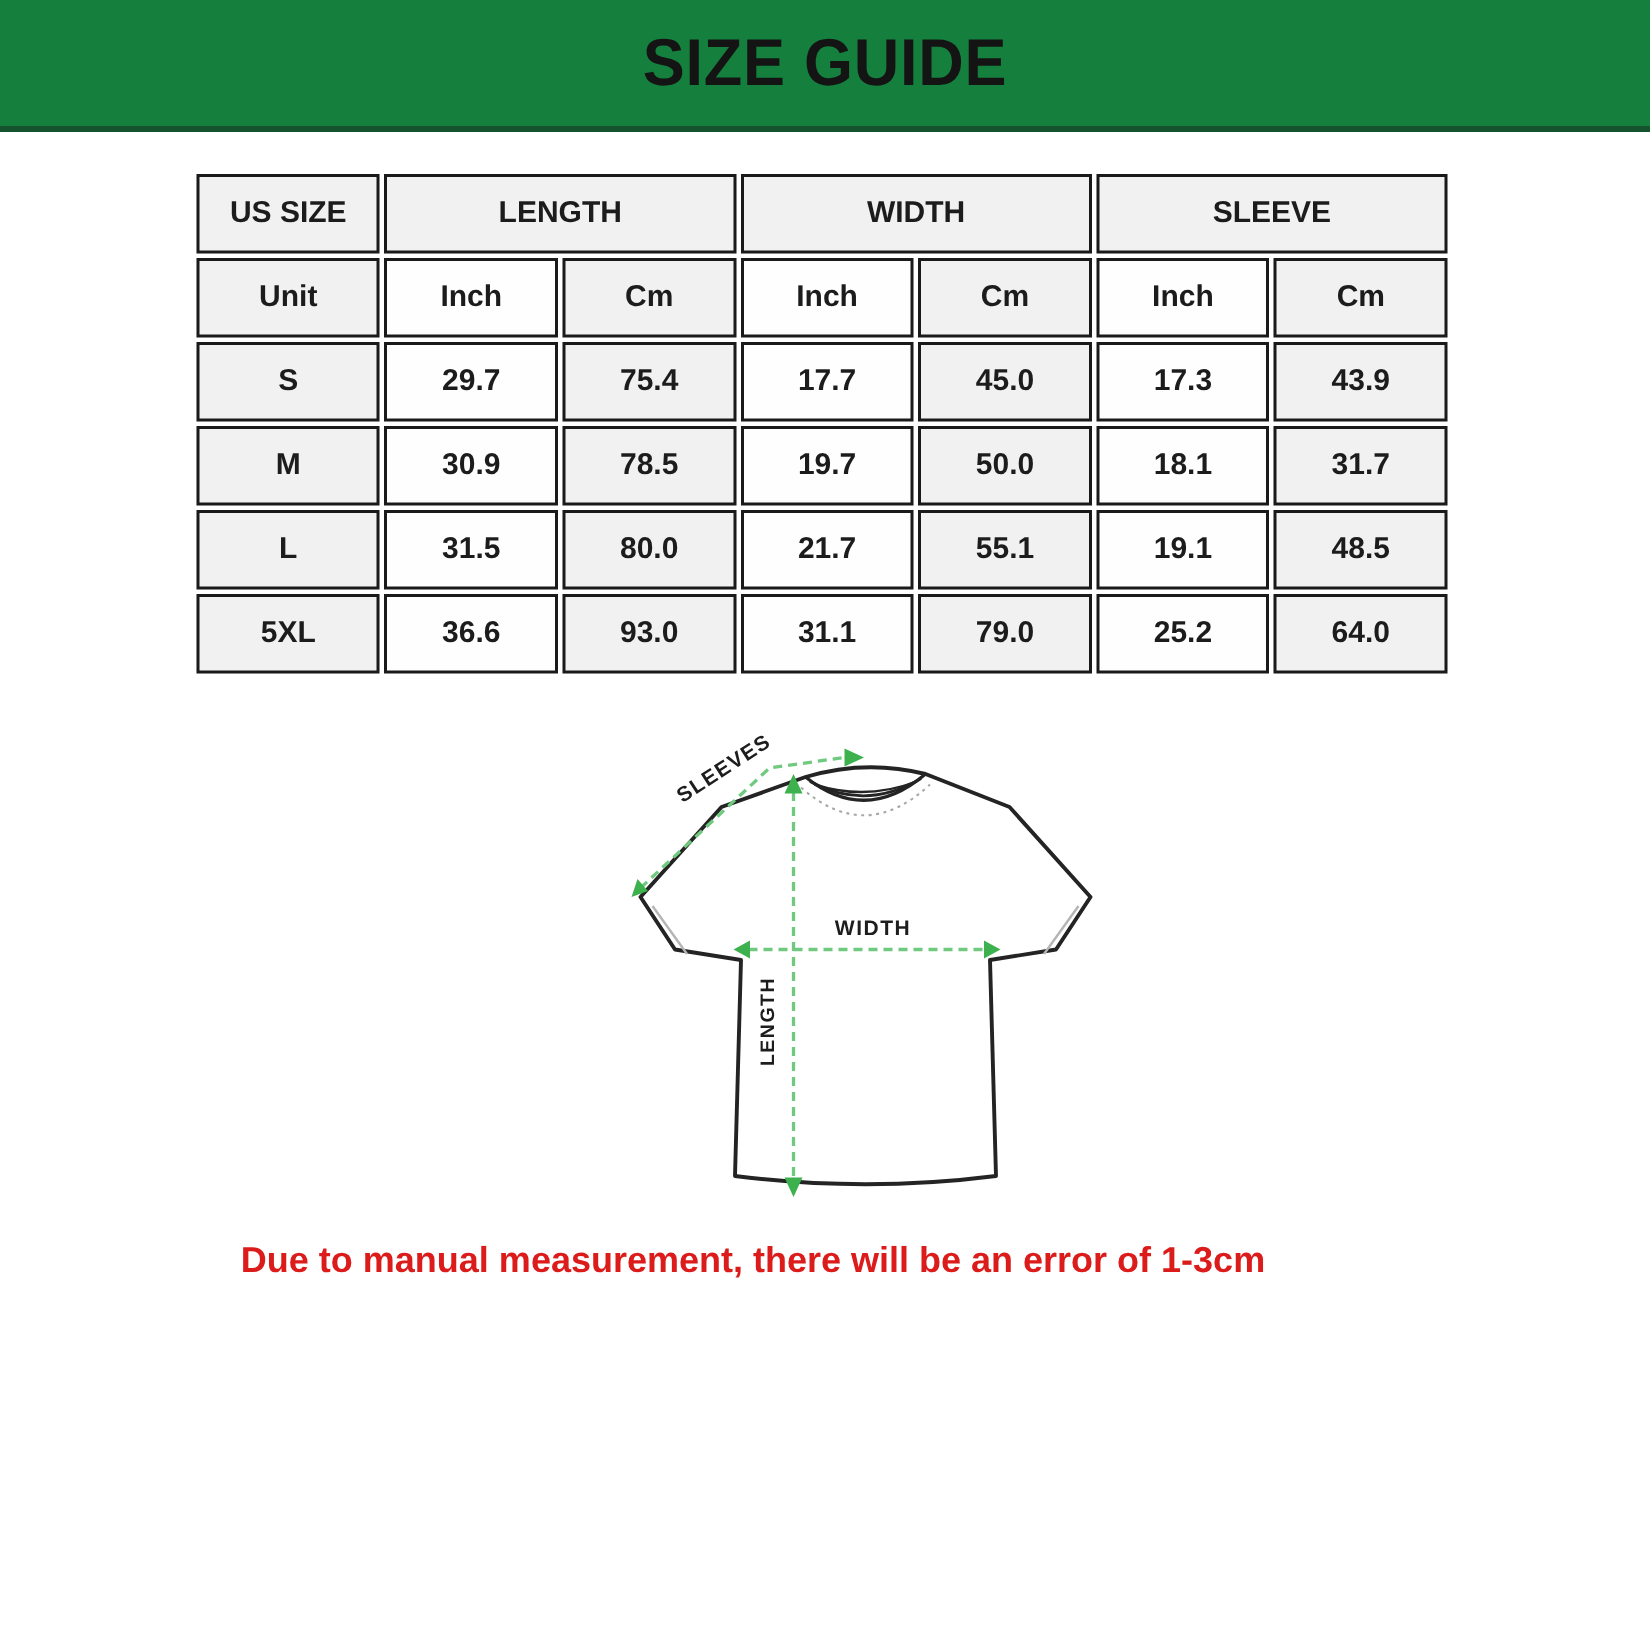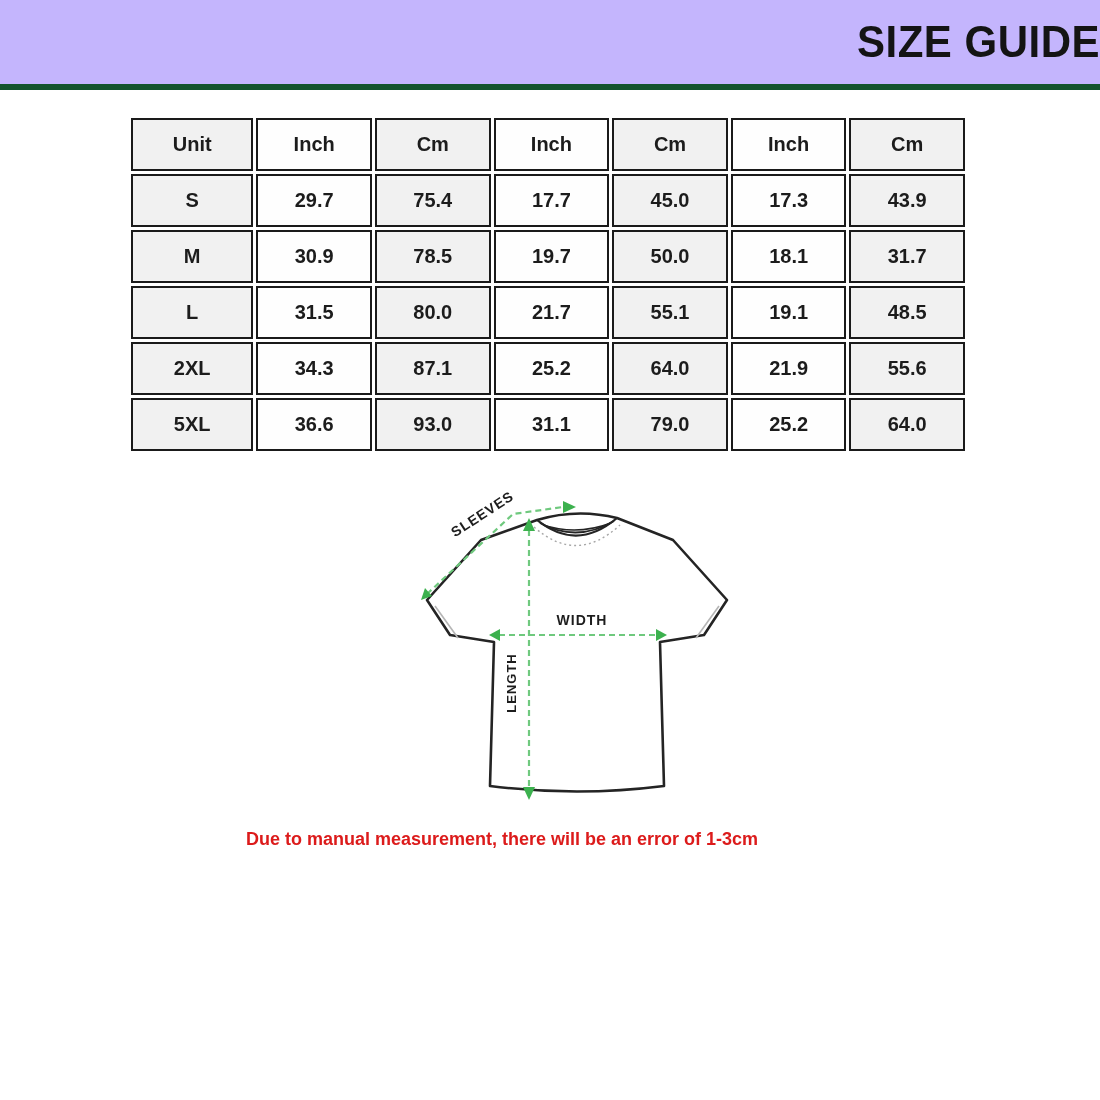--- a/index.html
+++ b/index.html
@@ -6,23 +6,23 @@
   body{
     width:1100px;height:1100px;
     background:#ffffff;
     font-family:"Liberation Sans","DejaVu Sans",sans-serif;
     color:#1c1c1c;
     overflow:hidden;
   }
   
   .banner{
     height:84px;
-    background:#c4b5fd;
-    border-bottom:6px solid #14532d;
-    display:flex;align-items:center;justify-content:flex-end;
+    background:#15803d;
+    border-bottom:4px solid #14532d;
+    display:flex;align-items:center;justify-content:center;
   }
   .banner-title{
     font-size:42px;
     font-weight:bold;
     letter-spacing:.5px;
     color:#141414;
     transform:scaleY(1.05);
   }
   
   .table-wrap{
@@ -66,21 +66,21 @@
     fill:#1d1d1d;
     letter-spacing:1px;
   }
   
   .footer-note{
     margin-top:16px;
     width:952px;
     text-align:center;
     padding-left:52px;
     box-sizing:border-box;
-    font-size:18px;
+    font-size:24px;
     font-weight:bold;
     color:#dc1b1b;
   }
 </style>
 </head>
 <body>
 
 <div class="banner">
   <div class="banner-title">SIZE GUIDE</div>
 </div>
@@ -90,20 +90,26 @@
     <colgroup>
       <col style="width:15.0%">
       <col style="width:14.17%">
         <col style="width:14.17%">
       <col style="width:14.17%">
         <col style="width:14.17%">
       <col style="width:14.17%">
         <col style="width:14.16%">
     </colgroup>
     <tbody>
+      <tr>
+        <th class="c-gray">US SIZE</th>
+        <th class="c-gray" colspan="2">LENGTH</th>
+        <th class="c-gray" colspan="2">WIDTH</th>
+        <th class="c-gray" colspan="2">SLEEVE</th>
+      </tr>
       <tr>
         <td class="c-gray">Unit</td>
         <td class="c-white">Inch</td>
         <td class="c-gray">Cm</td>
         <td class="c-white">Inch</td>
         <td class="c-gray">Cm</td>
         <td class="c-white">Inch</td>
         <td class="c-gray">Cm</td>
       </tr>
       <tr>
@@ -125,29 +131,20 @@
         <td class="c-gray">31.7</td>
       </tr>
       <tr>
         <td class="c-gray">L</td>
         <td class="c-white">31.5</td>
         <td class="c-gray">80.0</td>
         <td class="c-white">21.7</td>
         <td class="c-gray">55.1</td>
         <td class="c-white">19.1</td>
         <td class="c-gray">48.5</td>
-      </tr>
-      <tr>
-        <td class="c-gray">2XL</td>
-        <td class="c-white">34.3</td>
-        <td class="c-gray">87.1</td>
-        <td class="c-white">25.2</td>
-        <td class="c-gray">64.0</td>
-        <td class="c-white">21.9</td>
-        <td class="c-gray">55.6</td>
       </tr>
       <tr>
         <td class="c-gray">5XL</td>
         <td class="c-white">36.6</td>
         <td class="c-gray">93.0</td>
         <td class="c-white">31.1</td>
         <td class="c-gray">79.0</td>
         <td class="c-white">25.2</td>
         <td class="c-gray">64.0</td>
       </tr>

